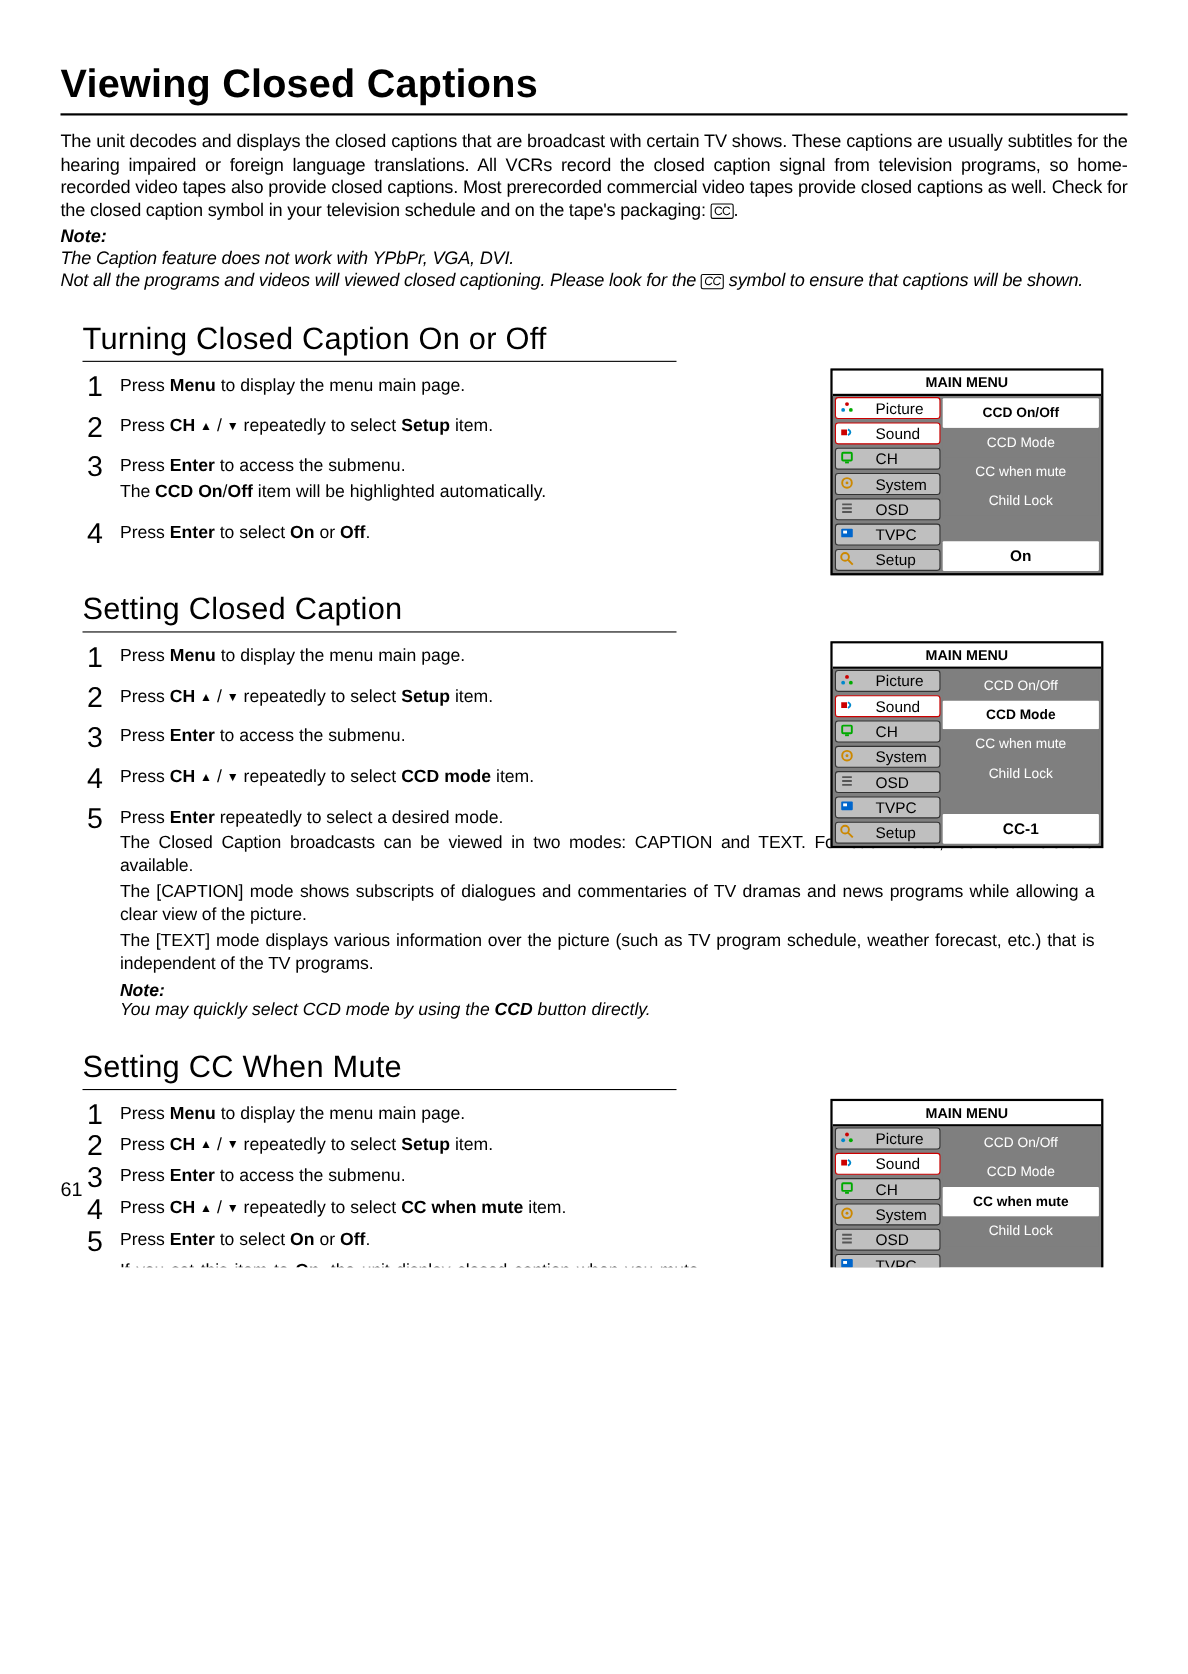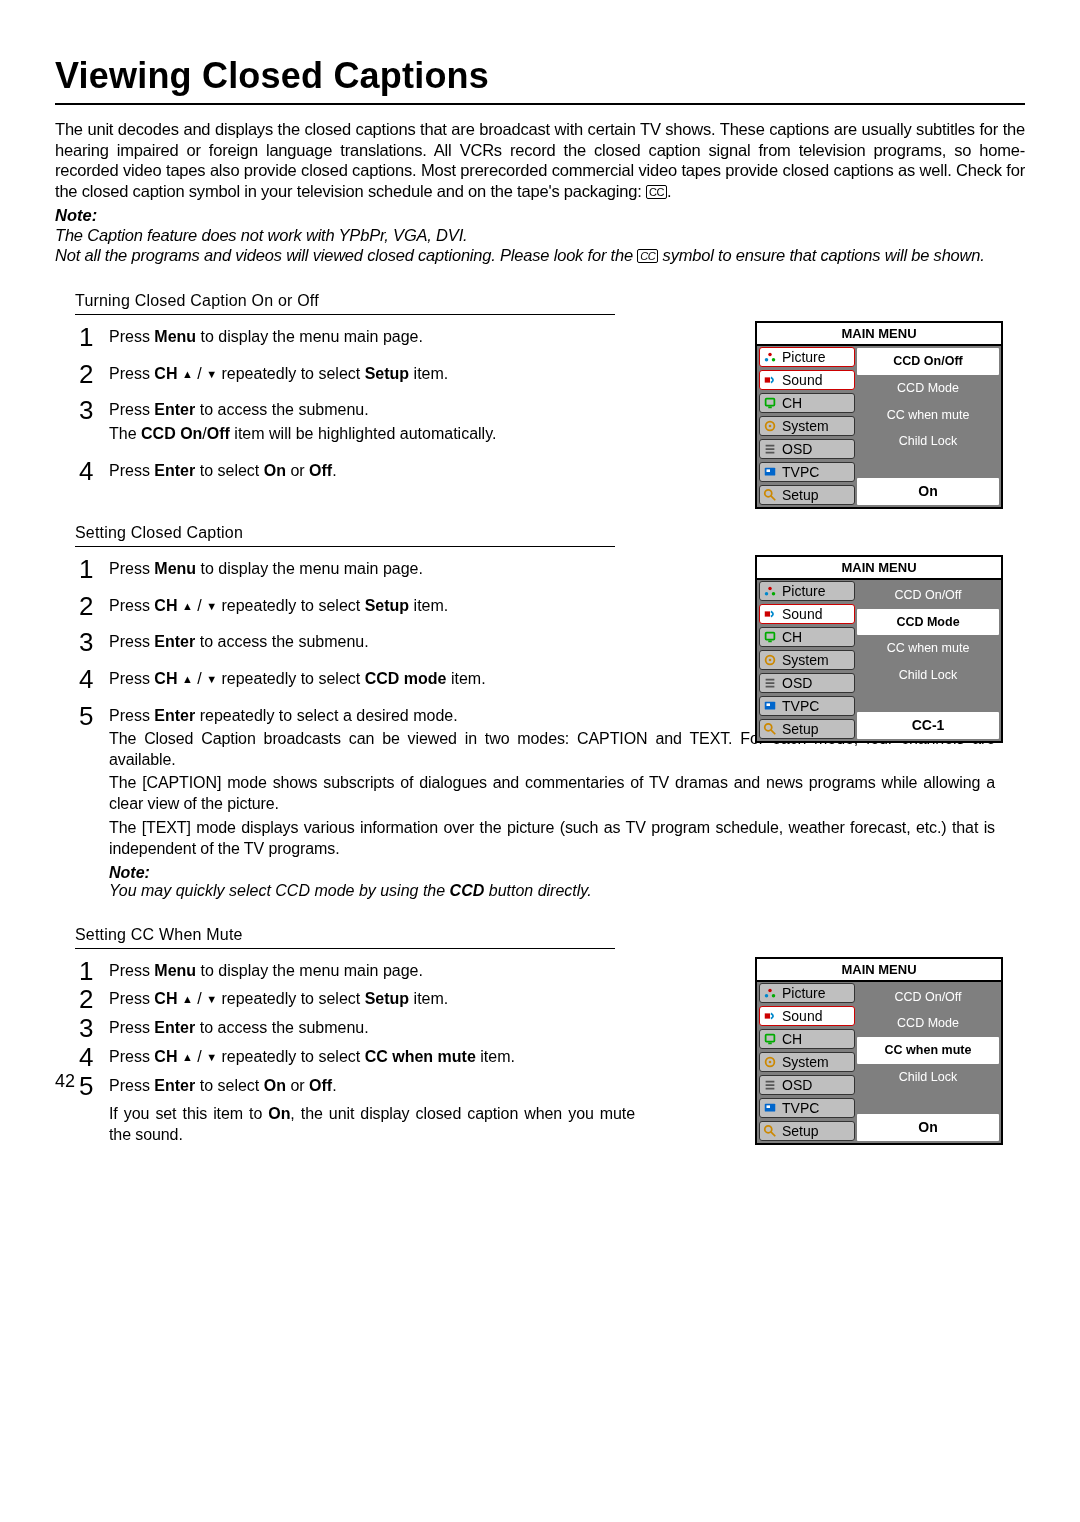--- a/index.html
+++ b/index.html
@@ -48,21 +48,21 @@
     margin: 4px 0 0 0;
   }
   p.note-body {
     font-style: italic;
     font-size: 16.5px;
     margin: 0;
     line-height: 1.25;
     letter-spacing: -0.2px;
   }
   h2.section-title {
-    font-size: 16px;
+    font-size: 28px;
     font-weight: normal;
     margin: 26px 0 4px 20px;
     letter-spacing: 0.2px;
   }
   .rule {
     height: 1px;
     background: #000;
     margin: 0 0 12px 20px;
   }
   .rule-short { width: 540px; }
@@ -158,22 +158,21 @@
   }
   .menu-right {
     flex: 1;
     display: flex;
     flex-direction: column;
     justify-content: space-between;
     padding: 2px 2px 0 0;
   }
   .m-item {
     display: flex;
-    align-items: center;
-    gap: 5px;
+    gap: 19px;
     background: #bfbfbf;
     border: 1px solid #333;
     border-radius: 3px;
     margin: 1.5px 2px;
     padding: 1px 3px;
     font-size: 14px;
     color: #000;
   }
   .m-item.sel {
     background: #fff;
@@ -515,14 +514,14 @@
                 <div class="r-item selected">CC when mute</div>
                 <div class="r-item">Child Lock</div>
               </div>
               <div class="r-bottom">On</div>
             </div>
           </div>
         </div>
     </div>
   </div>
 
-  <div class="page-number">42</div>
+  <div class="page-number">61</div>
 </div>
 
 </body></html>

